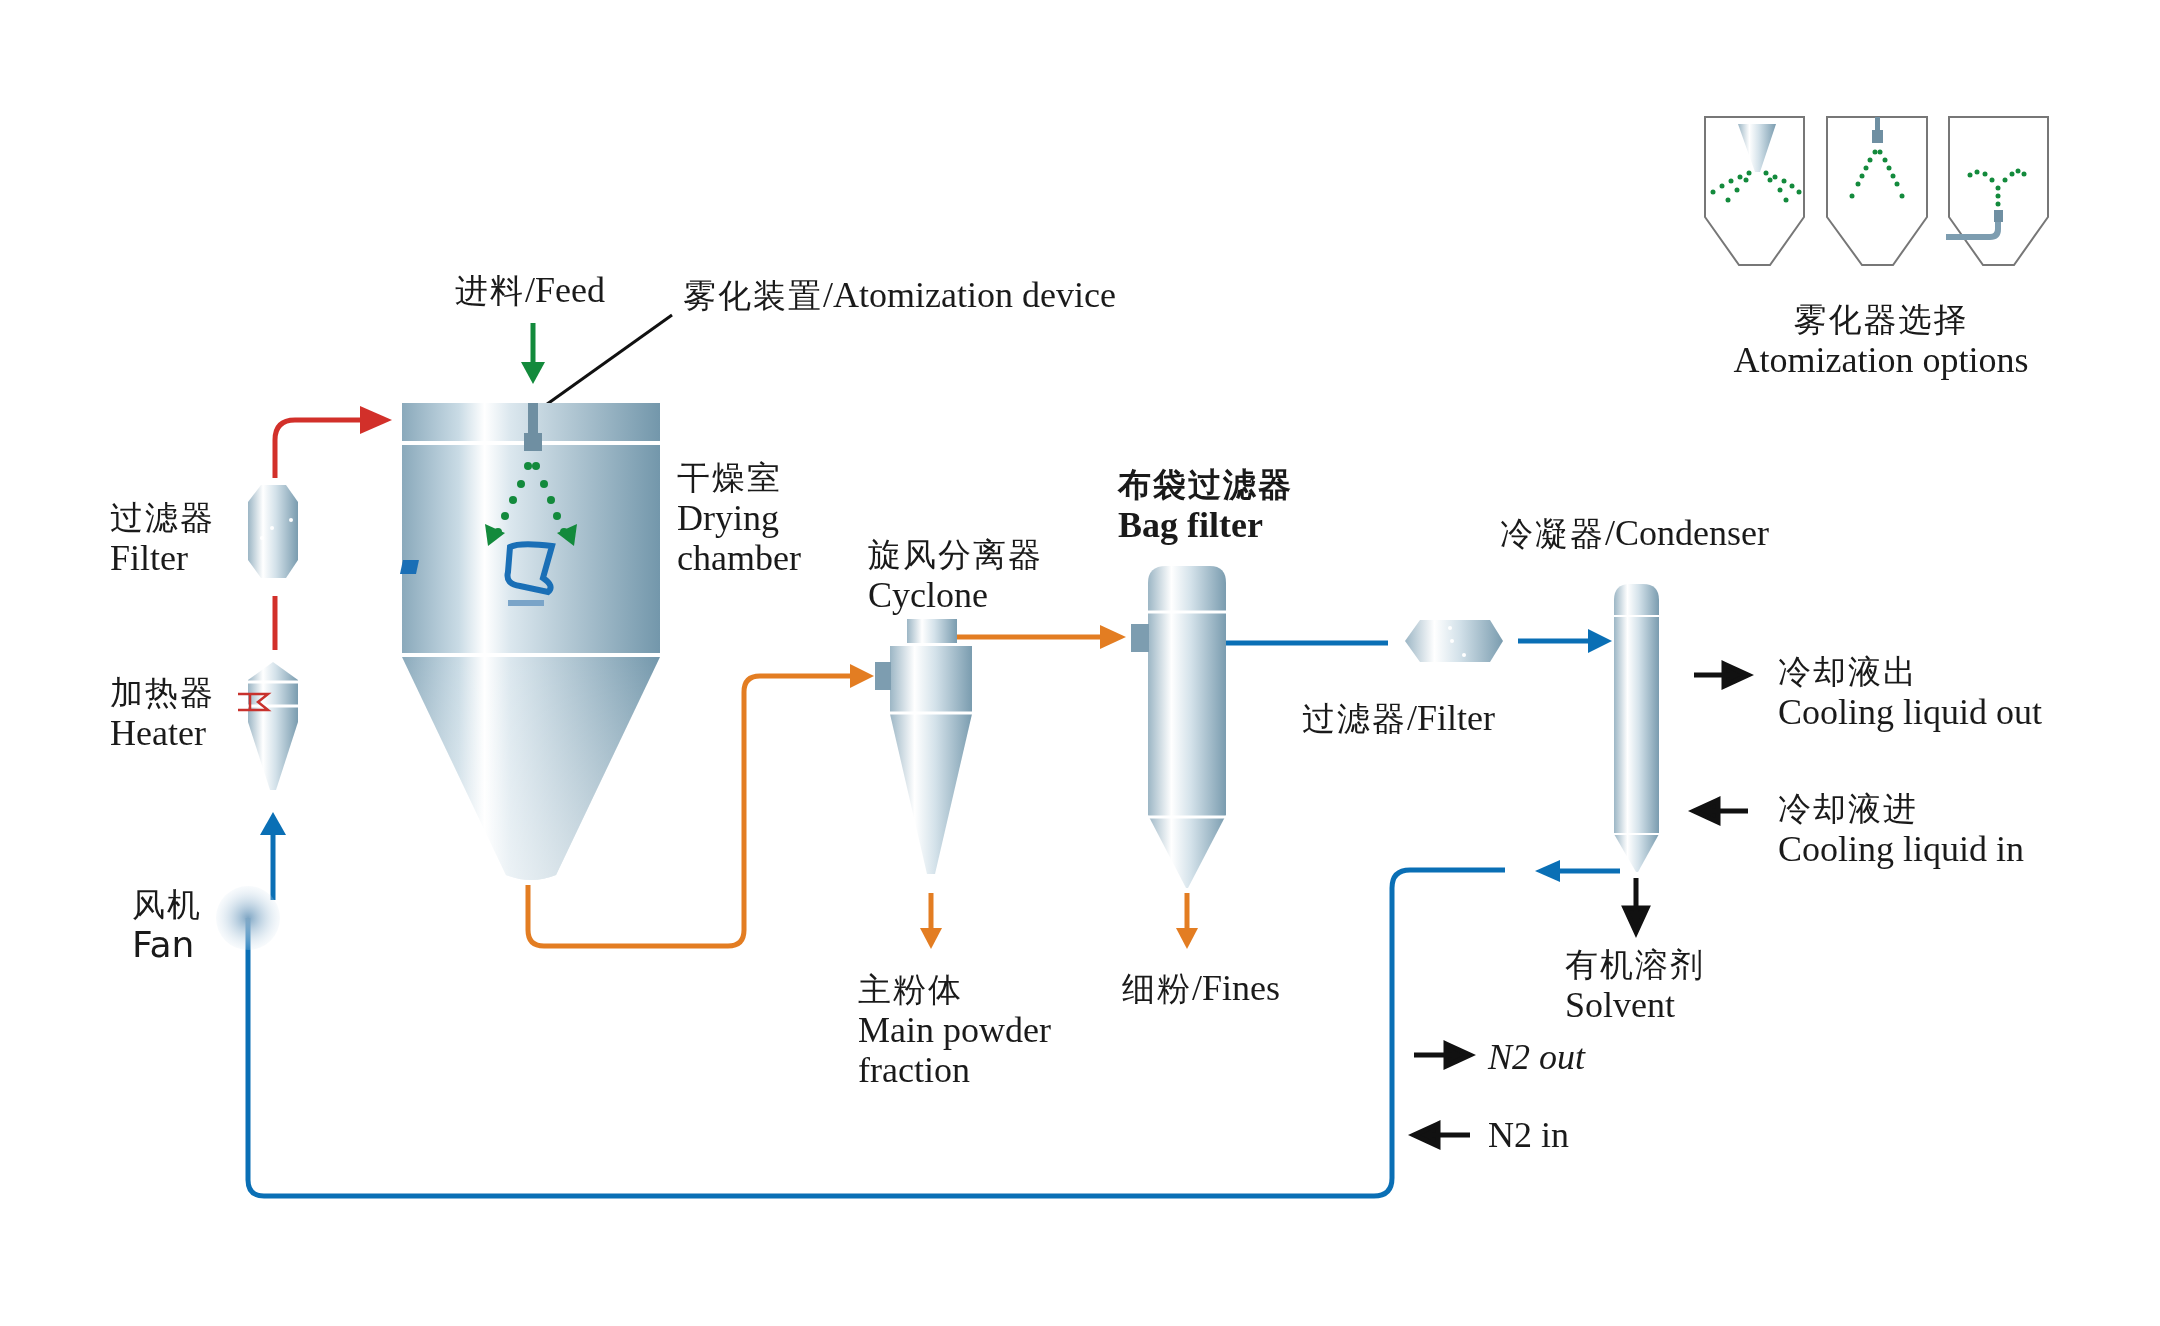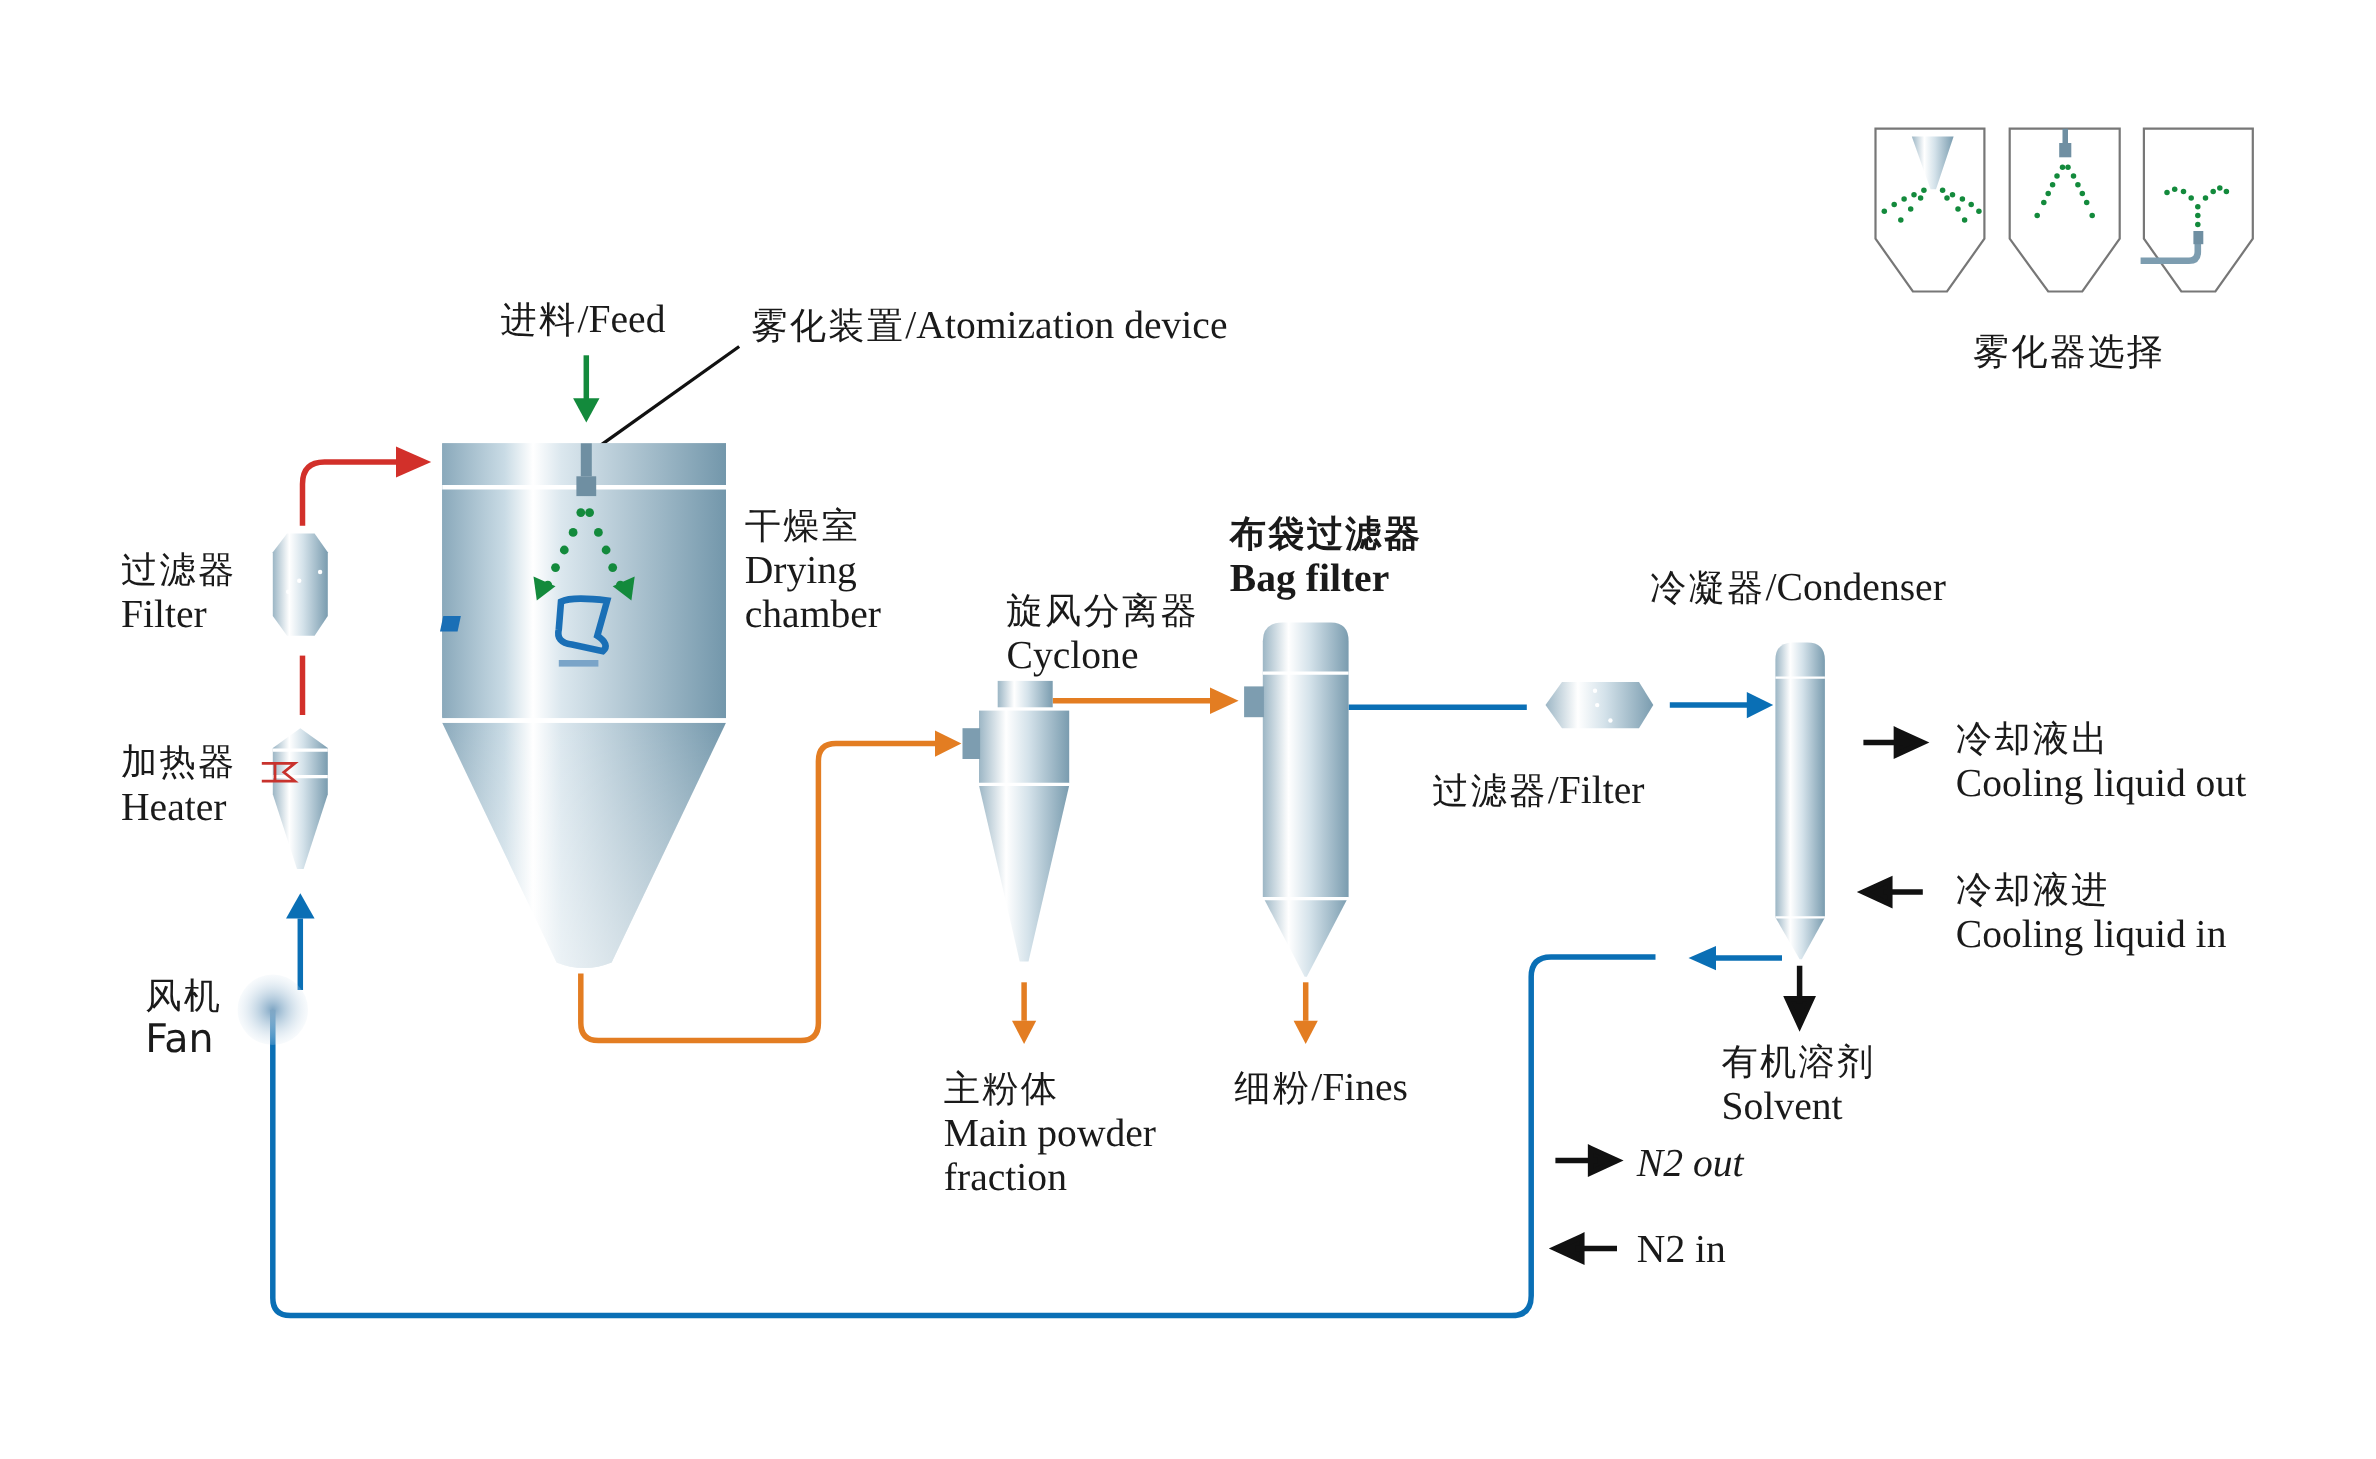--- a/index.html
+++ b/index.html
@@ -233,21 +233,21 @@
   <span class="en">Filter</span>
 </div>
 <div class="lbl" style="left:110px;top:673px;">
   <span class="zh">加热器</span>
   <span class="en">Heater</span>
 </div>
 <div class="lbl sans" style="left:132px;top:885px;">
   <span class="zh">风机</span>
   <span class="en sans">Fan</span>
 </div>
-<div class="lbl" style="left:868px;top:535px;margin-left:47px;">
+<div class="lbl" style="left:868px;top:535px;">
   <span class="zh">旋风分离器</span>
   <span class="en">Cyclone</span>
 </div>
 <div class="lbl" style="left:1118px;top:465px;font-weight:bold;">
   <span class="zh">布袋过滤器</span>
   <span class="en">Bag filter</span>
 </div>
 <div class="lbl inline" style="left:1500px;top:513px;">
   <span class="zh">冷凝器</span><span>/</span><span class="en">Condenser</span>
 </div>
@@ -271,13 +271,14 @@
   <span class="en">Main powder</span>
   <span class="en">fraction</span>
 </div>
 <div class="lbl inline" style="left:1122px;top:968px;">
   <span class="zh">细粉</span><span>/</span><span class="en">Fines</span>
 </div>
 <div class="lbl" style="left:1488px;top:1037px;font-style:italic;">N2 out</div>
 <div class="lbl" style="left:1488px;top:1115px;">N2 in</div>
 <div class="lbl" style="left:1716px;top:300px;text-align:center;width:330px;">
   <span class="zh">雾化器选择</span>
+  <span class="en">Atomization options</span>
 </div>
 
 </body></html>

